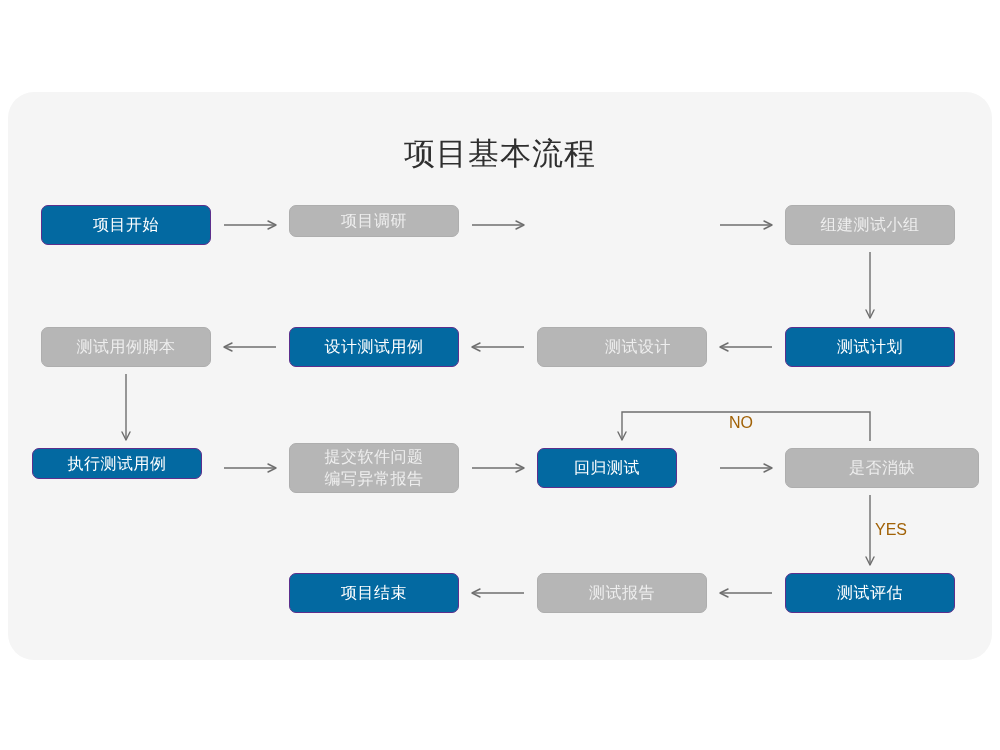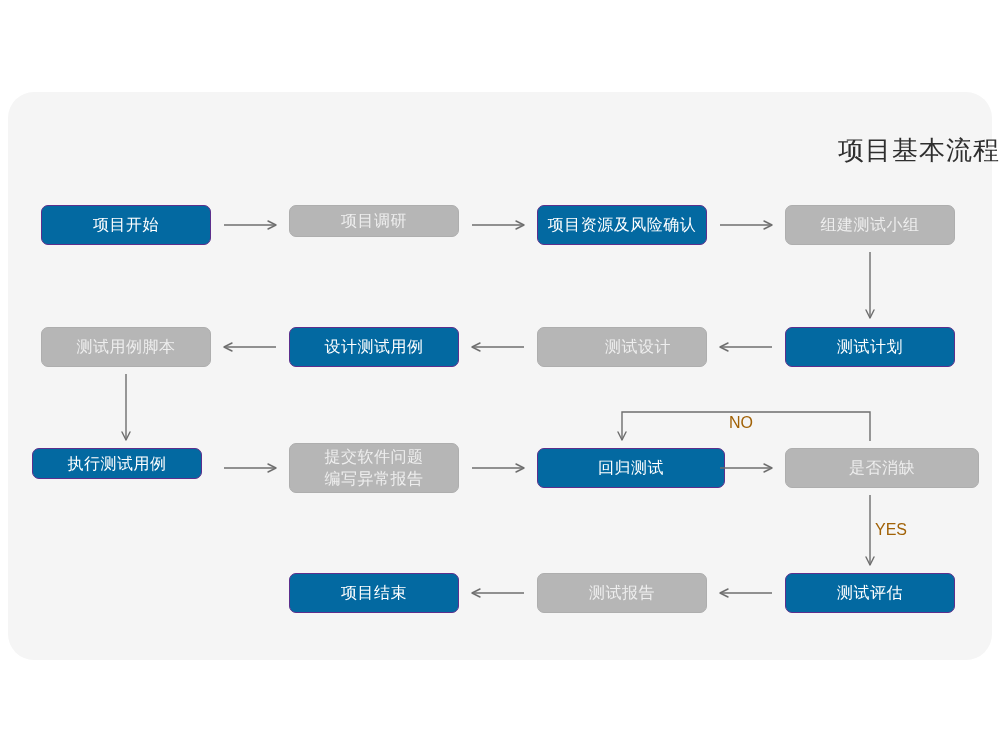--- a/index.html
+++ b/index.html
@@ -12,22 +12,22 @@
   #stage{position:relative;width:1000px;height:750px;}
 
   
   .panel{
     position:absolute;left:8px;top:92px;width:984px;height:568px;
     background:#f5f5f5;border-radius:26px;
   }
 
   .title{
     position:absolute;left:0;top:133px;width:1000px;
-    text-align:right;
-    font-size:26px;color:#2f2f2f;letter-spacing:1px;
+    text-align:center;
+    font-size:31px;color:#2f2f2f;letter-spacing:1px;
     font-family:"DejaVu Sans","Liberation Sans",sans-serif;
   }
 
   
   .node{
     position:absolute;
     box-sizing:border-box;
     display:flex;align-items:center;justify-content:center;
     text-align:center;
     border-radius:7px;
@@ -62,32 +62,31 @@
 <body>
 
 <div id="stage">
 
   <div class="panel"></div>
 
   <div class="title">项目基本流程</div>
 
   <div class="node purple" style="left:41px;top:205px;width:170px;height:40px;">项目开始</div>
   <div class="node gray" style="left:289px;top:205px;width:170px;height:32px;">项目调研</div>
-  <div class="node purple" style="left:537px;top:205px;width:170px;height:40px;">项目资源及风险确认</div>
   <div class="node gray" style="left:785px;top:205px;width:170px;height:40px;">组建测试小组</div>
 
   <div class="node gray" style="left:41px;top:327px;width:170px;height:40px;">测试用例脚本</div>
   <div class="node purple" style="left:289px;top:327px;width:170px;height:40px;">设计测试用例</div>
   <div class="node gray" style="left:537px;top:327px;width:170px;height:40px;padding-left:32px;">测试设计</div>
   <div class="node purple" style="left:785px;top:327px;width:170px;height:40px;">测试计划</div>
 
   <div class="node purple" style="left:32px;top:448px;width:170px;height:31px;">执行测试用例</div>
   <div class="node gray" style="left:289px;top:443px;width:170px;height:50px;">提交软件问题
 编写异常报告</div>
-  <div class="node purple" style="left:537px;top:448px;width:188px;height:40px;">回归测试</div>
+  <div class="node purple" style="left:537px;top:448px;width:140px;height:40px;">回归测试</div>
   <div class="node gray" style="left:785px;top:448px;width:194px;height:40px;">是否消缺</div>
 
   <div class="node purple" style="left:289px;top:573px;width:170px;height:40px;">项目结束</div>
   <div class="node gray" style="left:537px;top:573px;width:170px;height:40px;">测试报告</div>
   <div class="node purple" style="left:785px;top:573px;width:170px;height:40px;">测试评估</div>
 
   <div class="conn" style="left:0;top:0;width:1000px;height:750px;">
     <svg width="1000" height="750" viewBox="0 0 1000 750">
       <defs>
         <marker id="ah" markerWidth="12" markerHeight="12" refX="9" refY="5" orient="auto" markerUnits="userSpaceOnUse">

